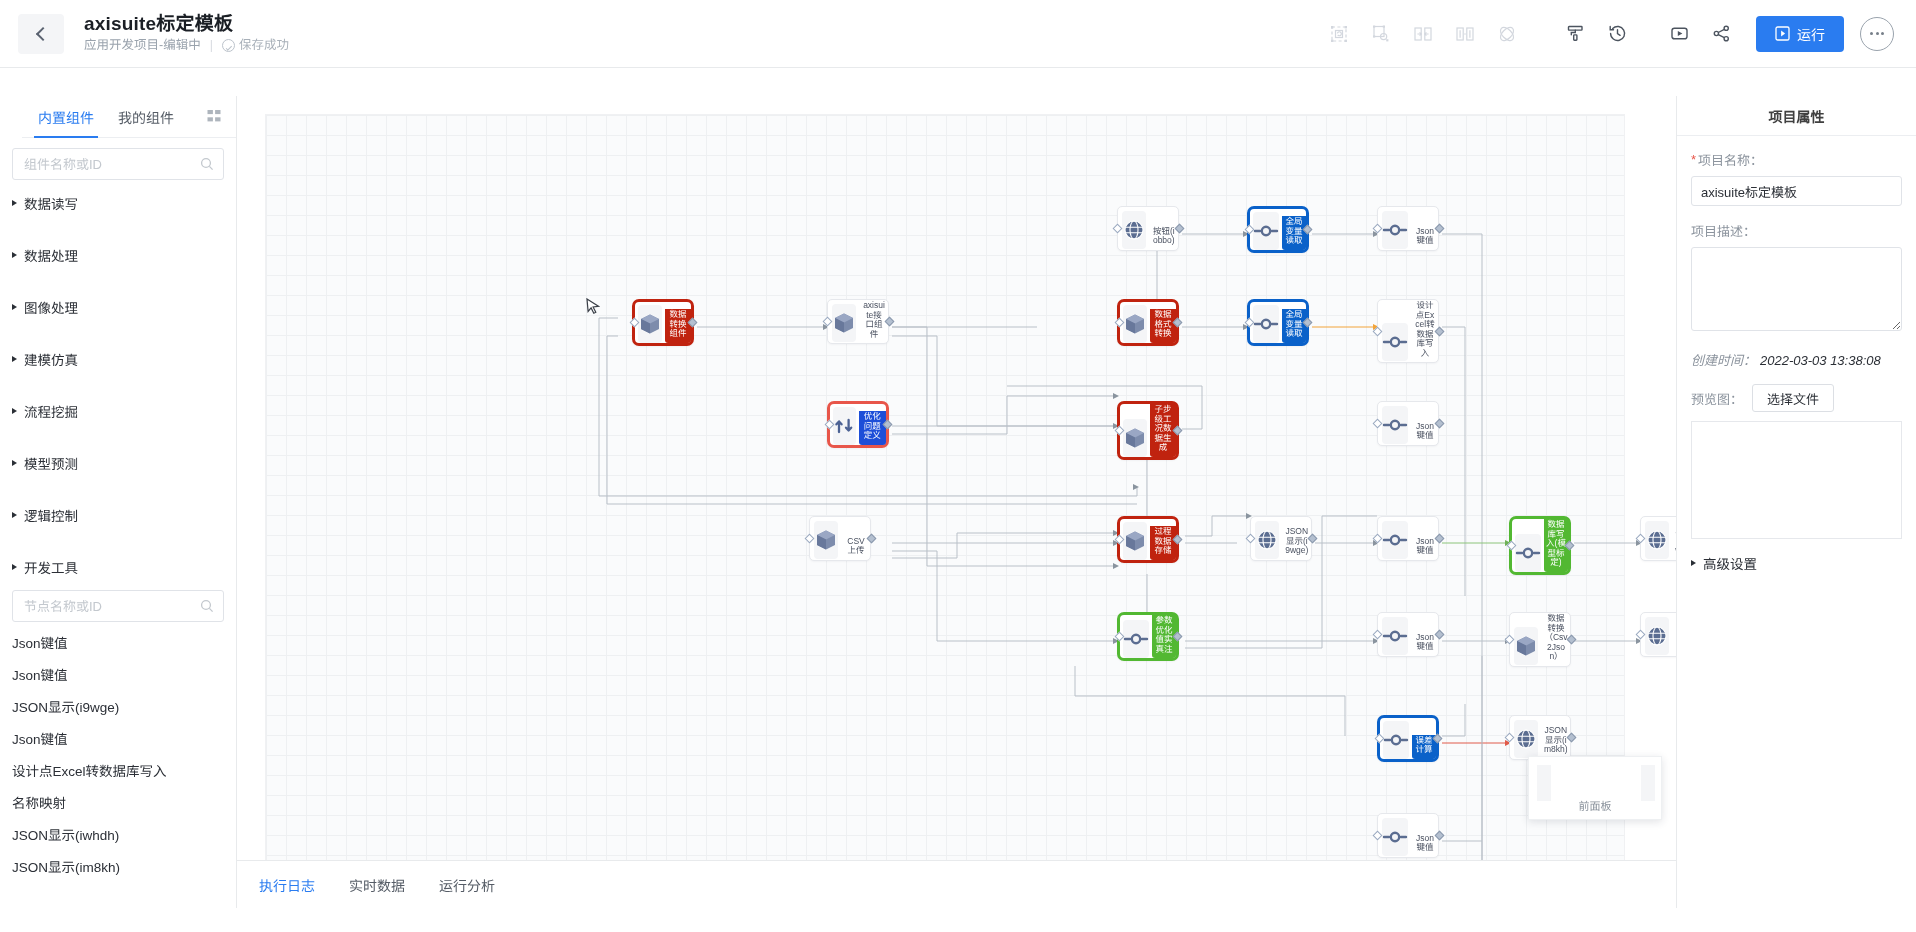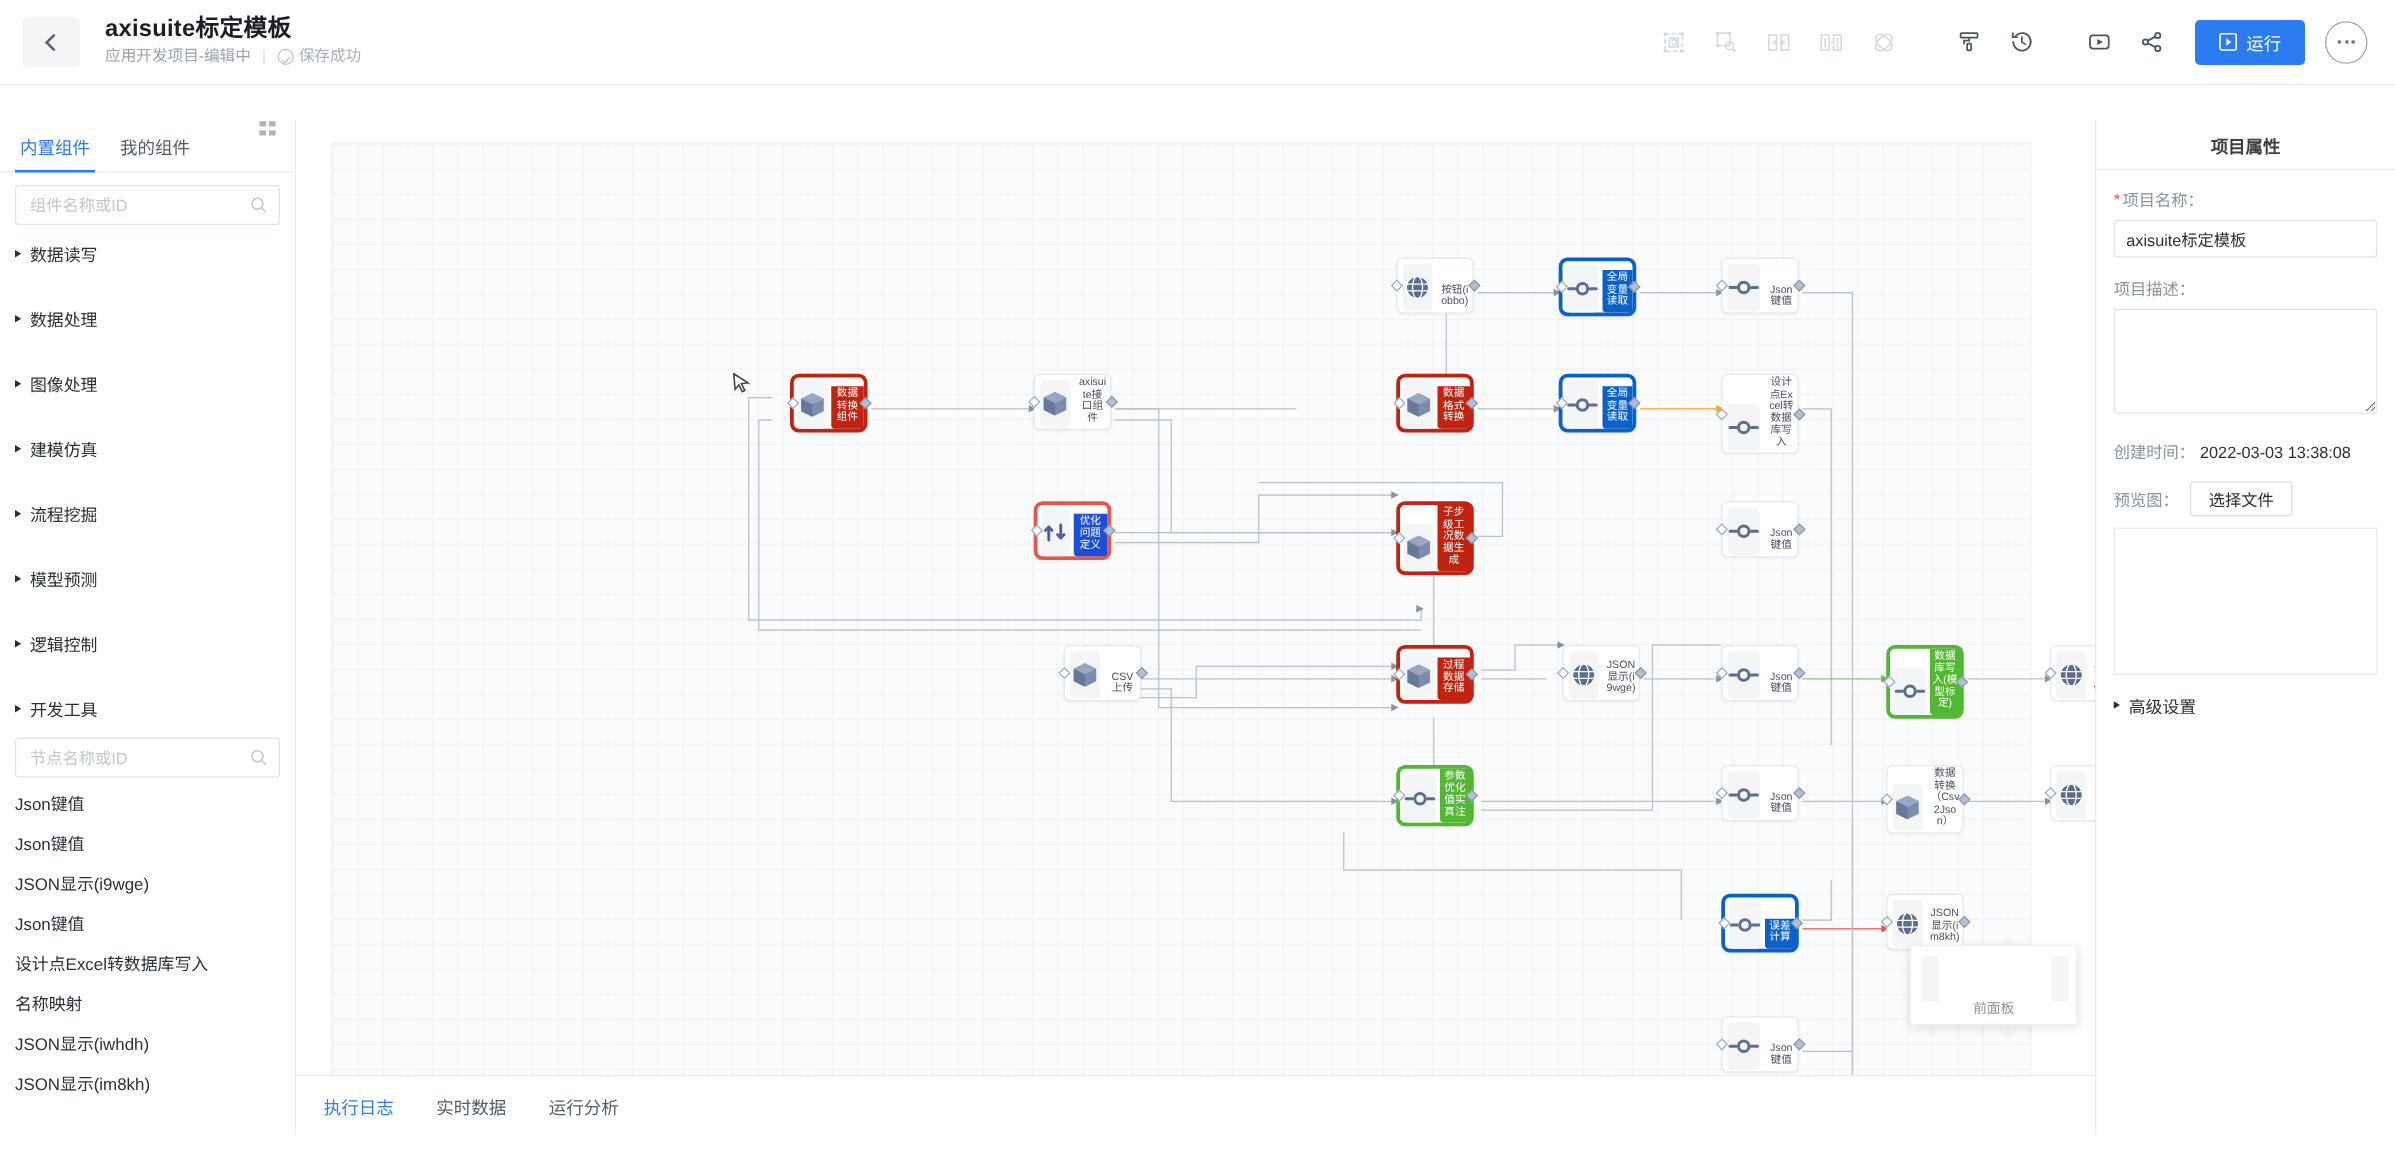--- a/index.html
+++ b/index.html
@@ -61,22 +61,22 @@
 
   
   .body { flex: 1; display: flex; min-height: 0; }
 
   
   .left {
     width: 237px; min-width: 237px; background: #fff;
     border-right: 1px solid #e8eaec; display: flex; flex-direction: column; min-height: 0;
   }
   .tabs-row {
-    height: 42px; display: flex; align-items: flex-start; padding: 0 14px;
-    border-bottom: 1px solid #eceef1; position: relative;
+    height: 42px; display: flex; align-items: center; padding: 0 14px;
+    border-bottom: 1px solid #eceef1; position: relative; margin-left: 22px;
   }
   .tab {
     font-size: 14px; color: #555c66; cursor: pointer; padding: 0 2px; height: 42px;
     display: flex; align-items: center; margin-right: 20px; position: relative;
   }
   .tab.active { color: #2a7cf0; }
   .tab.active::after {
     content:""; position: absolute; left: -2px; right: -2px; bottom: 0; height: 2px; background: #2a7cf0;
   }
   .grid-icon-btn { margin-left: auto; cursor: pointer; display:flex; }
@@ -188,21 +188,21 @@
   .req { color: #e8564a; margin-right: 2px; font-size: 13px; line-height: 1; }
   .txt-input {
     width: 100%; height: 30px; border: 1px solid #e0e3e8; border-radius: 3px; padding: 0 9px;
     font-size: 13px; color: #2b2f36; font-family: inherit; outline: none; background: #fff;
   }
   .fld { margin-bottom: 15px; }
   .txt-area {
     width: 100%; height: 84px; border: 1px solid #e0e3e8; border-radius: 3px; padding: 6px 9px;
     font-size: 13px; color: #2b2f36; font-family: inherit; outline: none; resize: vertical; background: #fff;
   }
-  .kv { font-size: 13px; color: #8b939d; margin-bottom: 15px; display: flex; gap: 4px; align-items: baseline;}
+  .kv { font-size: 13px; color: #8b939d; margin-bottom: 15px; display: flex; gap: 4px; align-items: baseline; font-style: italic;}
   .kv .kv-val { color: #2b2f36; }
   .prev-row { display: flex; align-items: center; gap: 9px; margin-bottom: 9px; }
   .file-btn {
     height: 28px; padding: 0 14px; border: 1px solid #dcdfe4; background: #fff; border-radius: 3px;
     font-size: 13px; color: #2b2f36; cursor: pointer; font-family: inherit;
   }
   .prev-box { width: 100%; height: 118px; border: 1px solid #e6e8ec; background: #fff; margin-bottom: 14px; }
   .adv { display: flex; align-items: center; gap: 7px; font-size: 13.5px; color: #2b2f36; cursor: pointer; }
 </style>
 </head>
@@ -688,21 +688,21 @@
             <svg width="26" height="14" viewBox="0 0 26 14">
                 <g fill="none" stroke="#5b6d91" stroke-width="2.4" stroke-linecap="round">
                   <path d="M2 7h5M19 7h5"></path>
                   <circle cx="13" cy="7" r="4.2"></circle>
                 </g>
               </svg>
           </div>
           <div class="nlabel">Json键值</div>
         </div>
 
-        <div class="node" style="left:614px;top:420px;">
+        <div class="node" style="left:572px;top:420px;">
           <div class="port inp"></div>
           <div class="port outp"></div>
           <div class="glyph">
             <svg width="24" height="24" viewBox="0 0 24 24">
                 <path d="M12 2.6 21 7v10l-9 4.4L3 17V7z" fill="#7d8cac"></path>
                 <path d="M12 2.6 21 7l-9 4.6L3 7z" fill="#9aa7c4"></path>
                 <path d="M12 11.6V21.4L3 17V7z" fill="#68789b"></path>
               </svg>
           </div>
           <div class="nlabel">CSV 上传</div>

